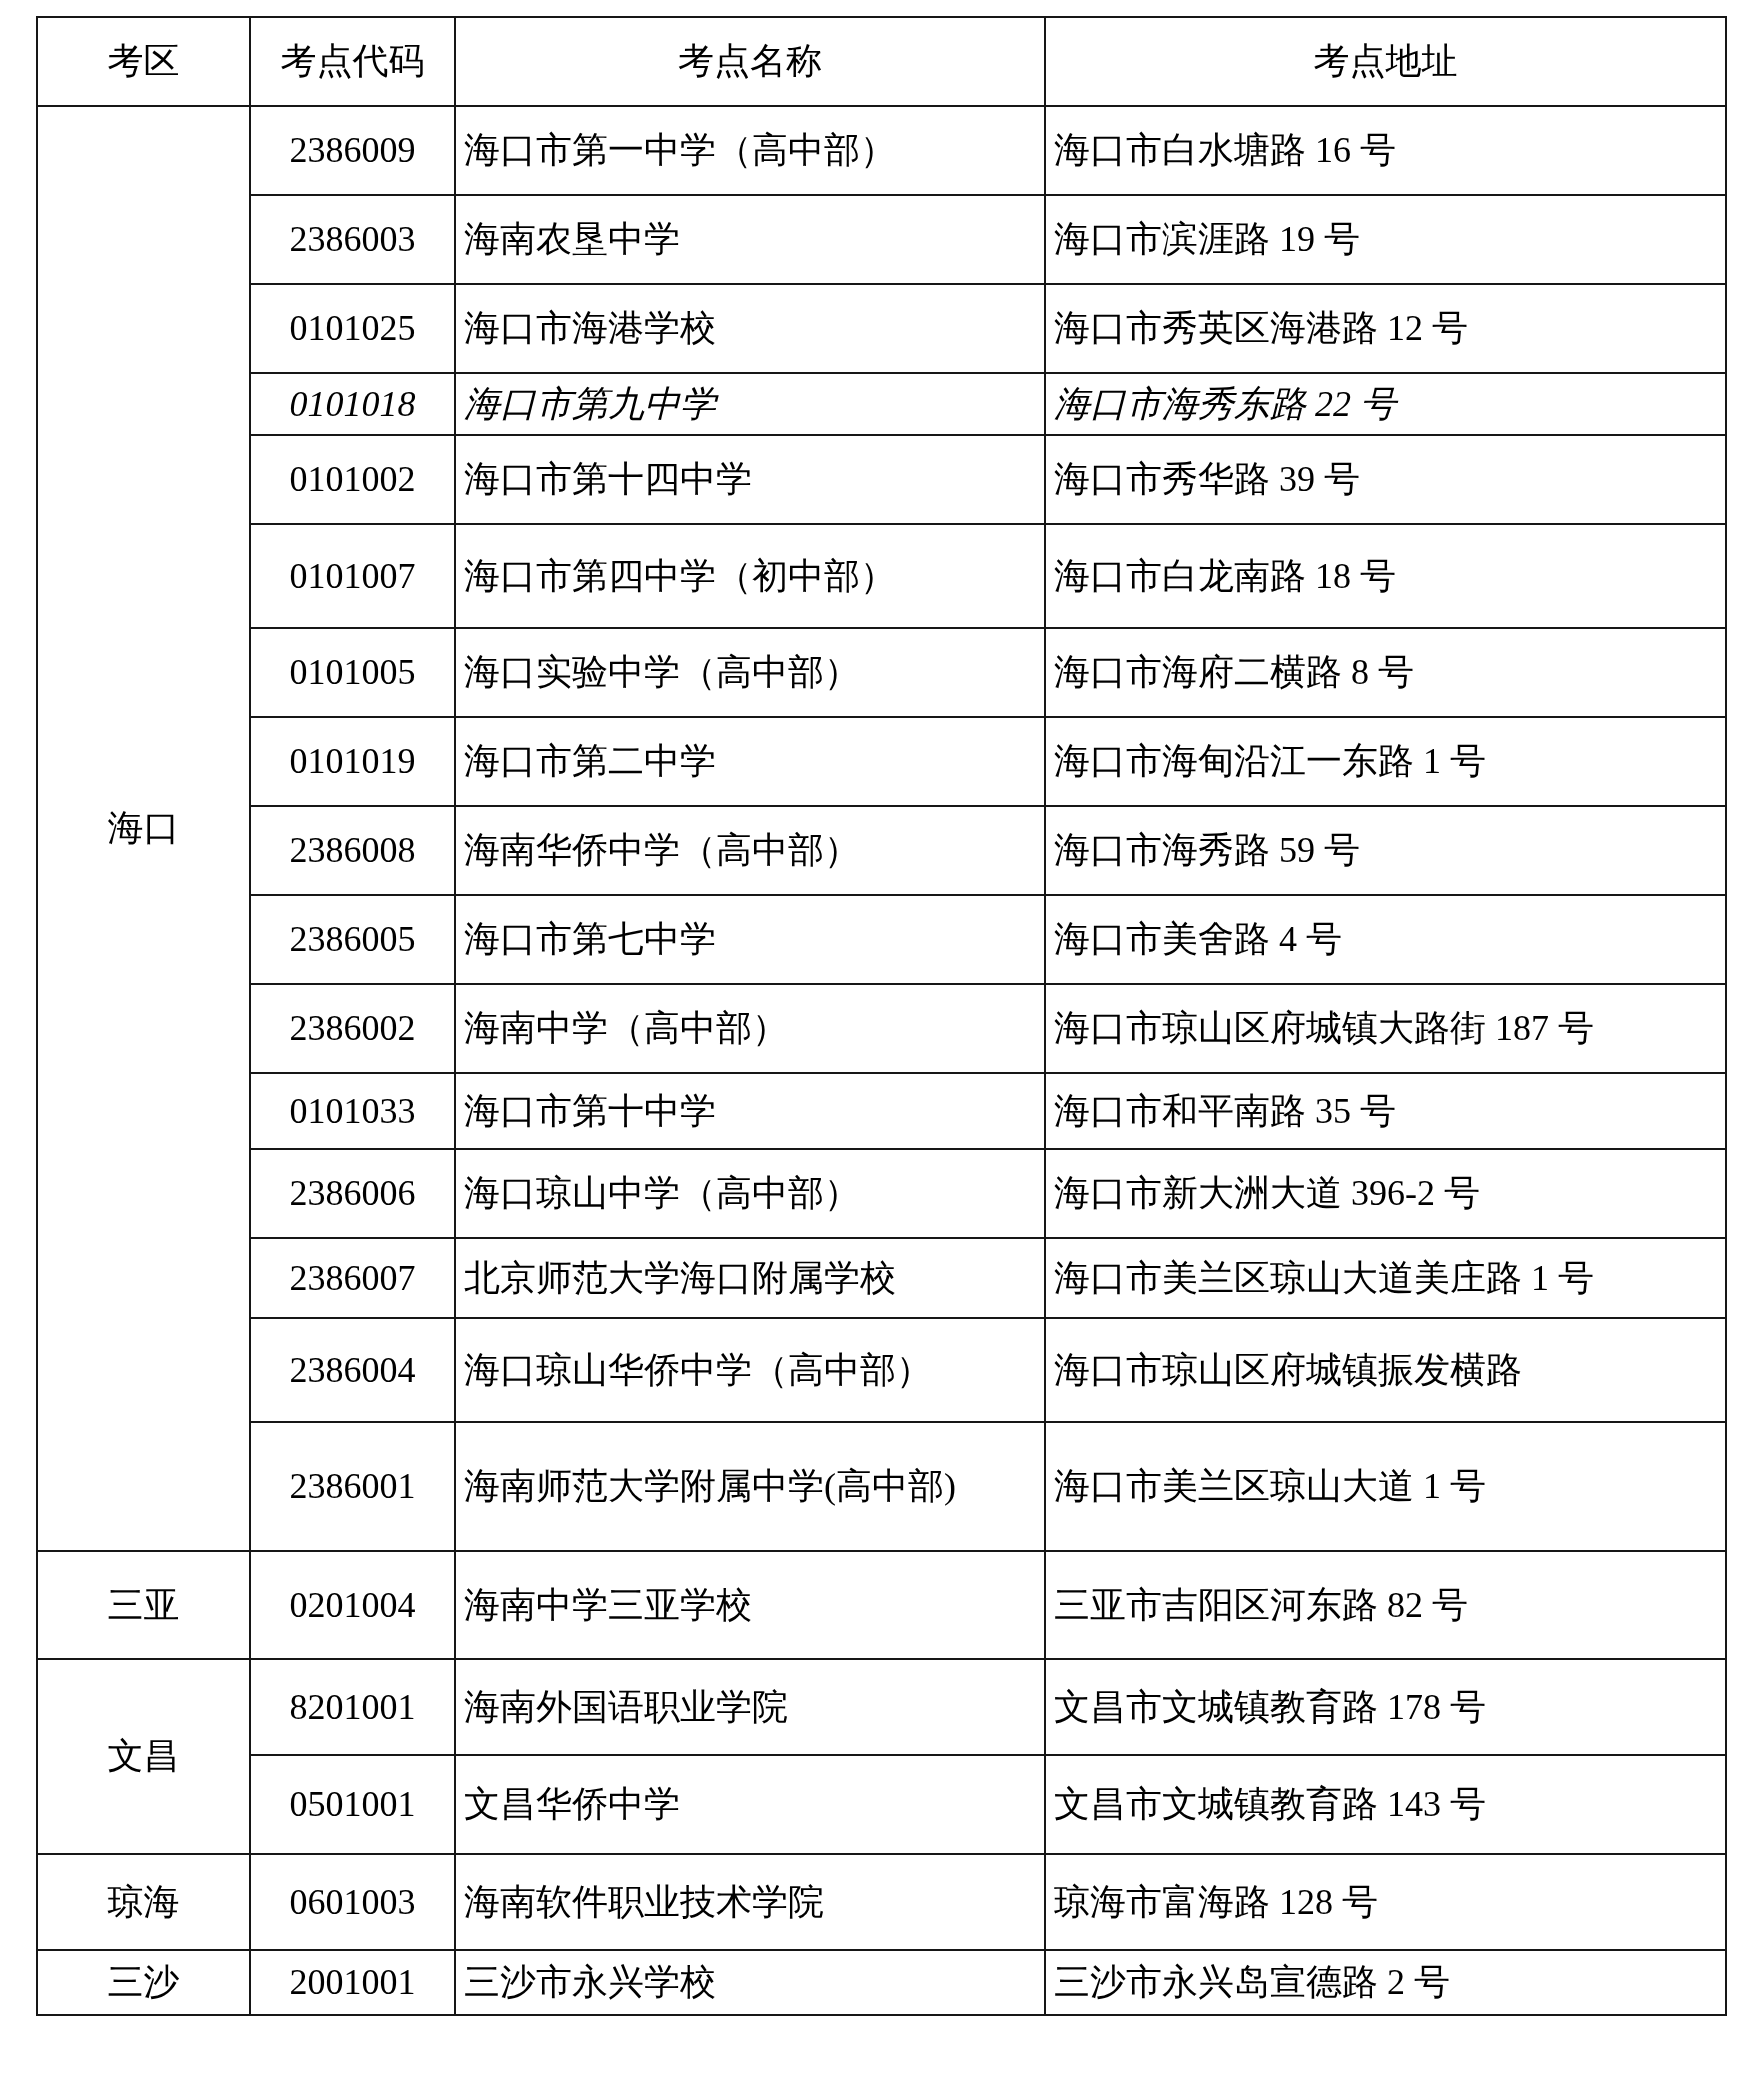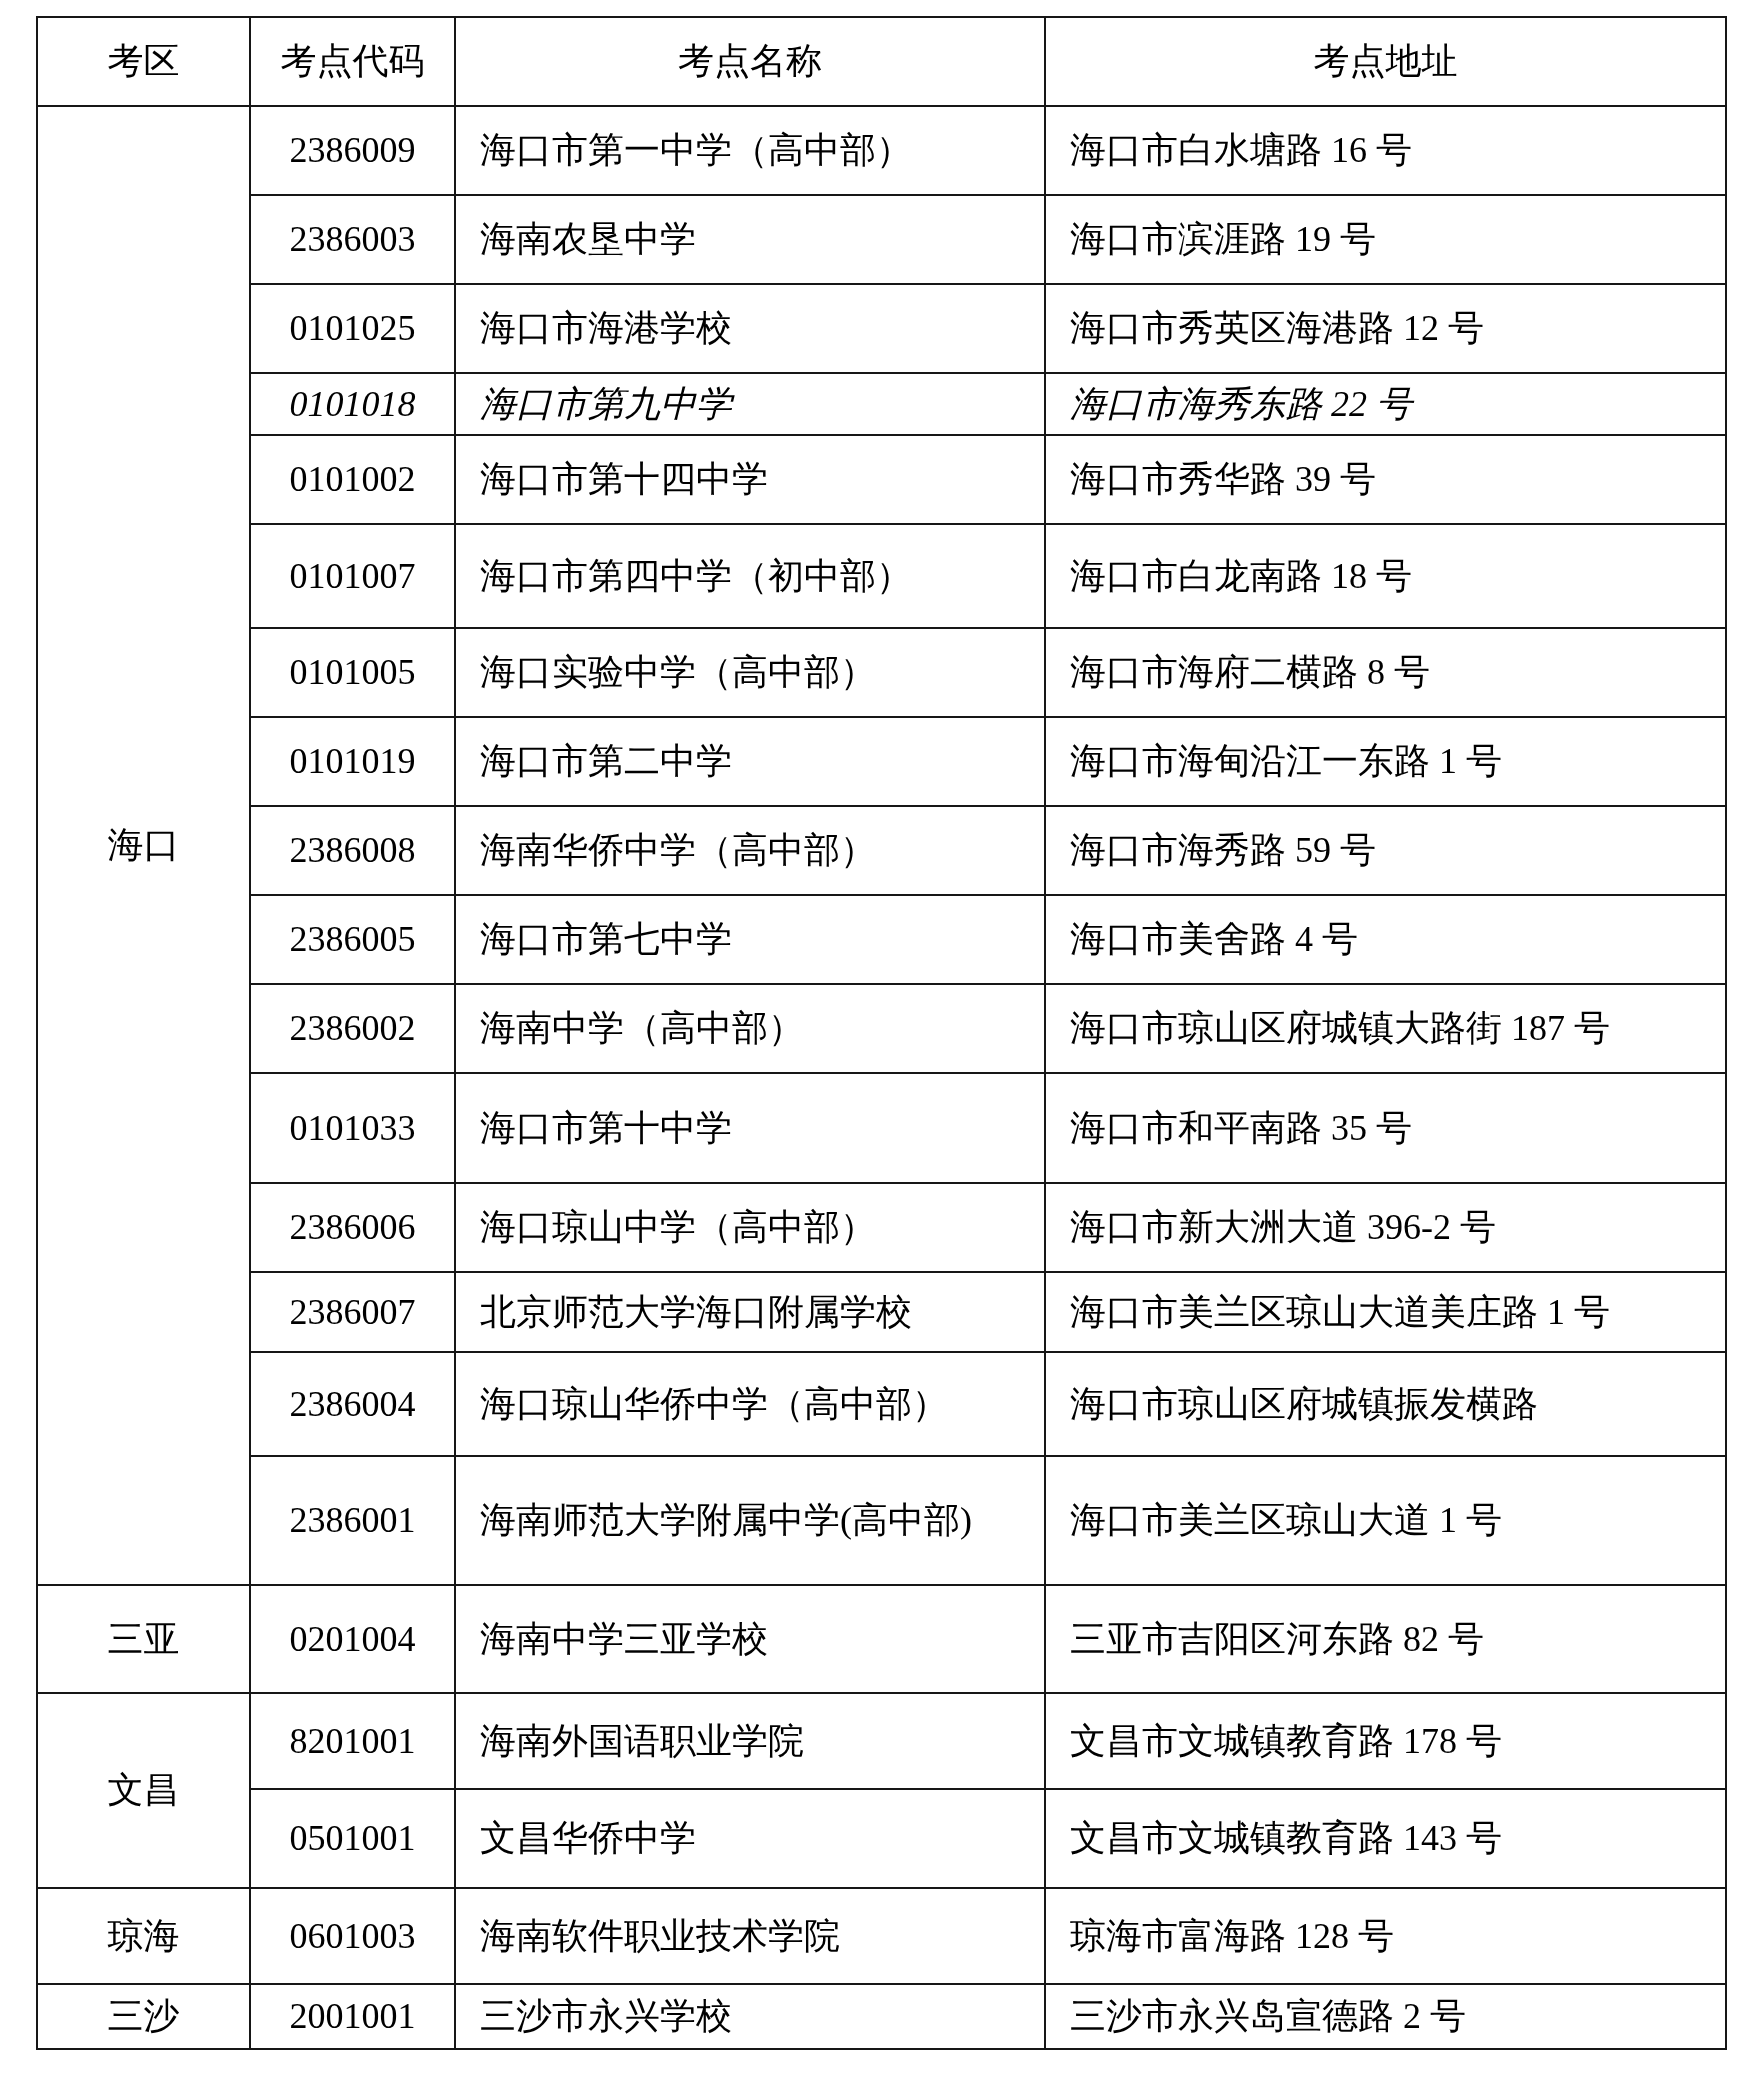--- a/index.html
+++ b/index.html
@@ -47,21 +47,21 @@
     text-align: center;
     border-radius: 16px;
   }
   td.district,
   td.code {
     text-align: center;
   }
   td.name,
   td.addr {
     text-align: left;
-    padding-left: 24px;
+    padding-left: 8px;
     padding-right: 4.8px;
   }
 </style>
 </head>
 <body>
 
 <div class="page">
   <table class="exam-table">
     <colgroup>
       <col style="width:213px">
@@ -127,21 +127,21 @@
         <tr style="height: 89px;">
           <td class="code">2386005</td>
           <td class="name">海口市第七中学</td>
           <td class="addr">海口市美舍路 4 号</td>
         </tr>
         <tr style="height: 89px;">
           <td class="code">2386002</td>
           <td class="name">海南中学（高中部）</td>
           <td class="addr">海口市琼山区府城镇大路街 187 号</td>
         </tr>
-        <tr style="height: 110px;">
+        <tr style="height: 76px;">
           <td class="code">0101033</td>
           <td class="name">海口市第十中学</td>
           <td class="addr">海口市和平南路 35 号</td>
         </tr>
         <tr style="height: 89px;">
           <td class="code">2386006</td>
           <td class="name">海口琼山中学（高中部）</td>
           <td class="addr">海口市新大洲大道 396-2 号</td>
         </tr>
         <tr style="height: 80px; margin-left: 32px;">

